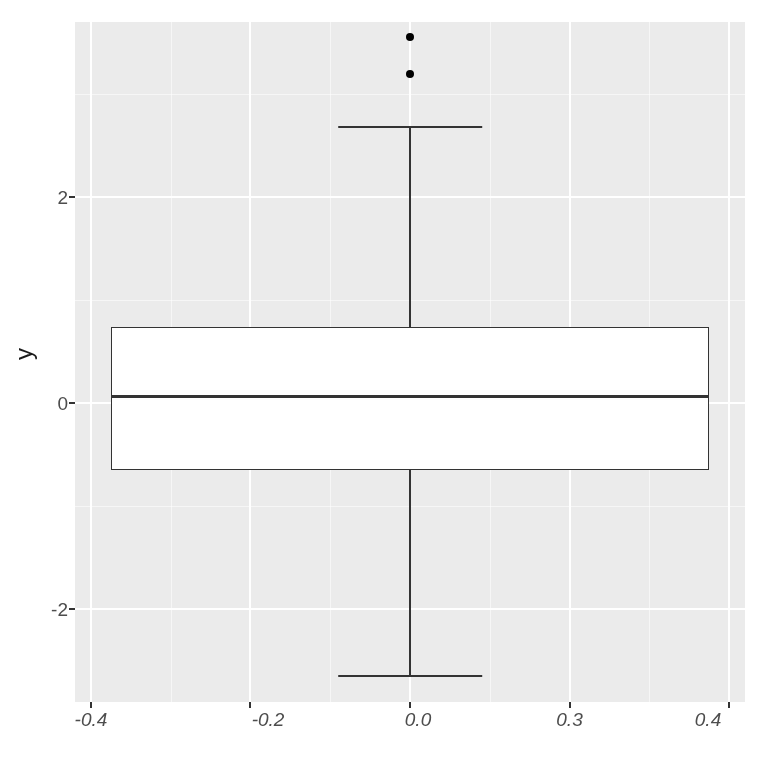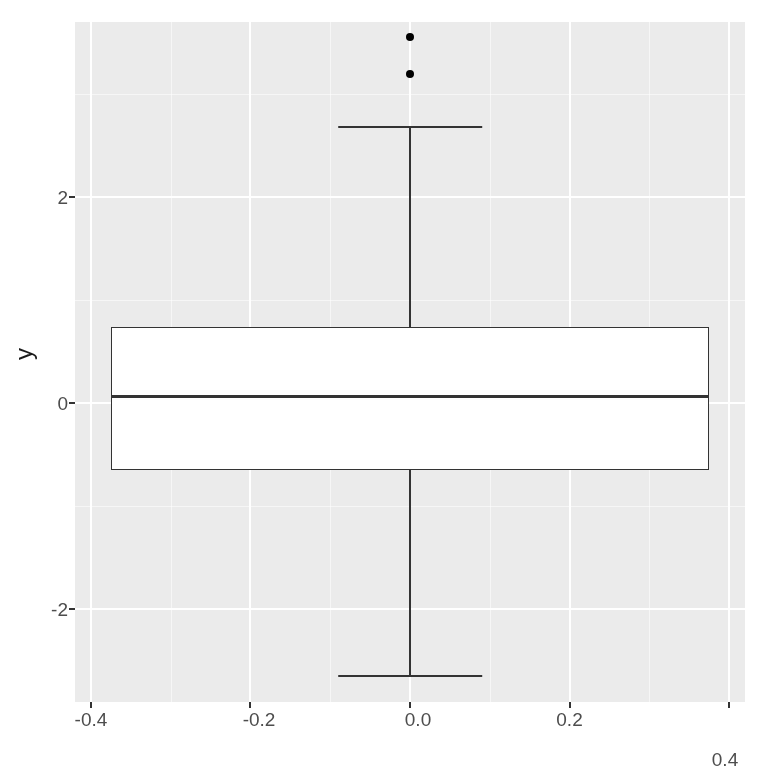--- a/index.html
+++ b/index.html
@@ -39,21 +39,21 @@
   .grid-minor-h { left:0; width:100%; height:1px; }
   .grid-minor-v { top:0; height:100%; width:1px; }
 
   .axis-text {
     position: absolute;
     font-size: 19px;
     color: #4d4d4d;
     line-height: 1;
   }
   .y-tick  { right: 700px; text-align:right; width:60px; transform: translateY(-50%); }
-  .x-tick  { top: 710px; transform: translateX(-50%); }
+  .x-tick  { top: 710px; transform: translateX(-50%); font-style: italic; }
   .y-tickmark, .x-tickmark {
     position:absolute;
     background:#333333;
   }
   .y-tickmark { left:69px; width:6px; height:2px; transform: translateY(-50%);}
   .x-tickmark { top:702px; height:6px; width:2px; transform: translateX(-50%);}
 
   .y-title {
     position:absolute;
     left: 12px;
@@ -131,20 +131,20 @@
 
 <div class="y-tickmark" style="top: 609.273px;"></div>
     <div class="axis-text y-tick" style="top: 609.273px;">-2</div>
     <div class="y-tickmark" style="top: 403.212px;"></div>
     <div class="axis-text y-tick" style="top: 403.212px;">0</div>
     <div class="y-tickmark" style="top: 197.152px;"></div>
     <div class="axis-text y-tick" style="top: 197.152px;">2</div>
     <div class="x-tickmark" style="left: 90.9524px;"></div>
     <div class="axis-text x-tick" style="left: 90.9524px;">-0.4</div>
     <div class="x-tickmark" style="left: 250.476px;"></div>
-    <div class="axis-text x-tick" style="left: 259px;">-0.2</div>
+    <div class="axis-text x-tick" style="left: 268px;">-0.2</div>
     <div class="x-tickmark" style="left: 410px;"></div>
     <div class="axis-text x-tick" style="left: 418px;">0.0</div>
     <div class="x-tickmark" style="left: 569.524px;"></div>
-    <div class="axis-text x-tick" style="left: 569.524px;">0.2</div>
+    <div class="axis-text x-tick" style="left: 569.524px;">0.3</div>
     <div class="x-tickmark" style="left: 729.048px;"></div>
-    <div class="axis-text x-tick" style="left: 725px; margin-top: 40px;">0.4</div>
+    <div class="axis-text x-tick" style="left: 708px;">0.4</div>
   </div>
 
 </body></html>

